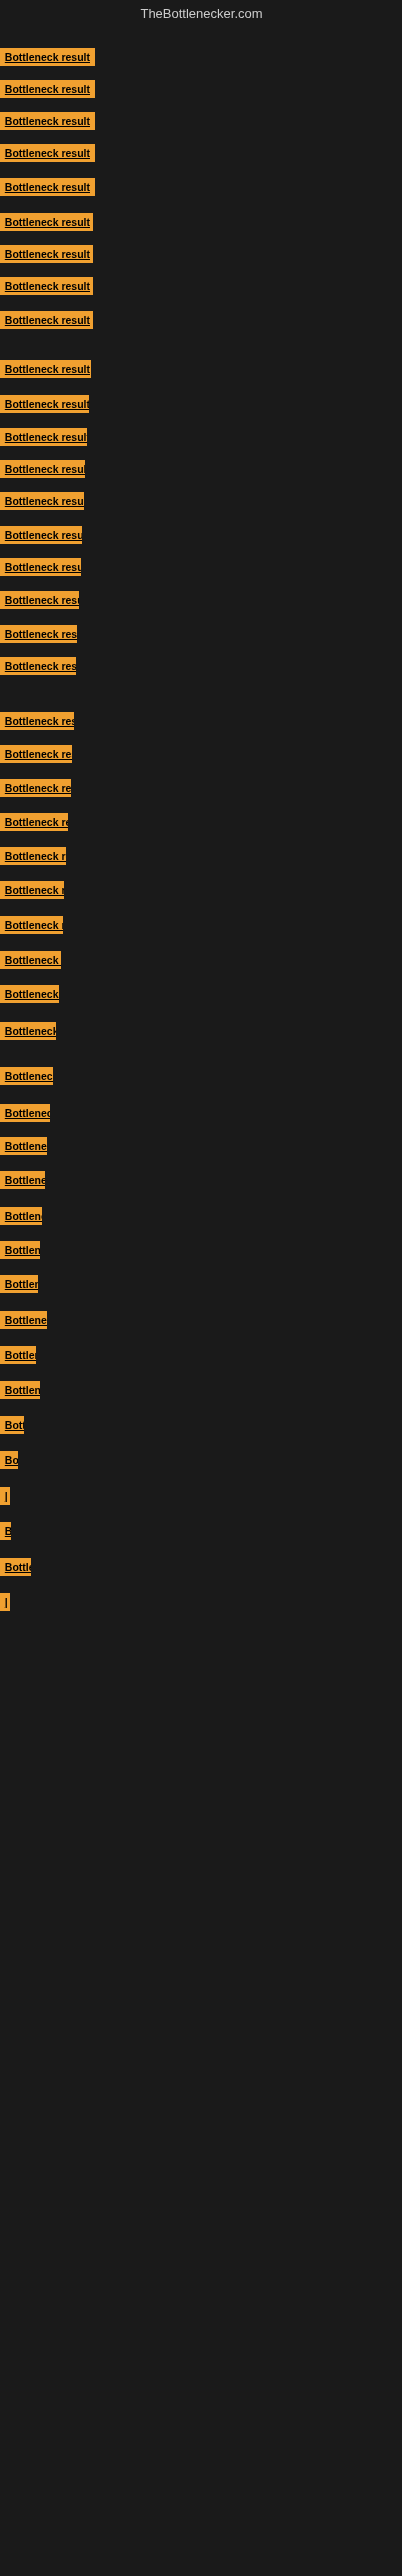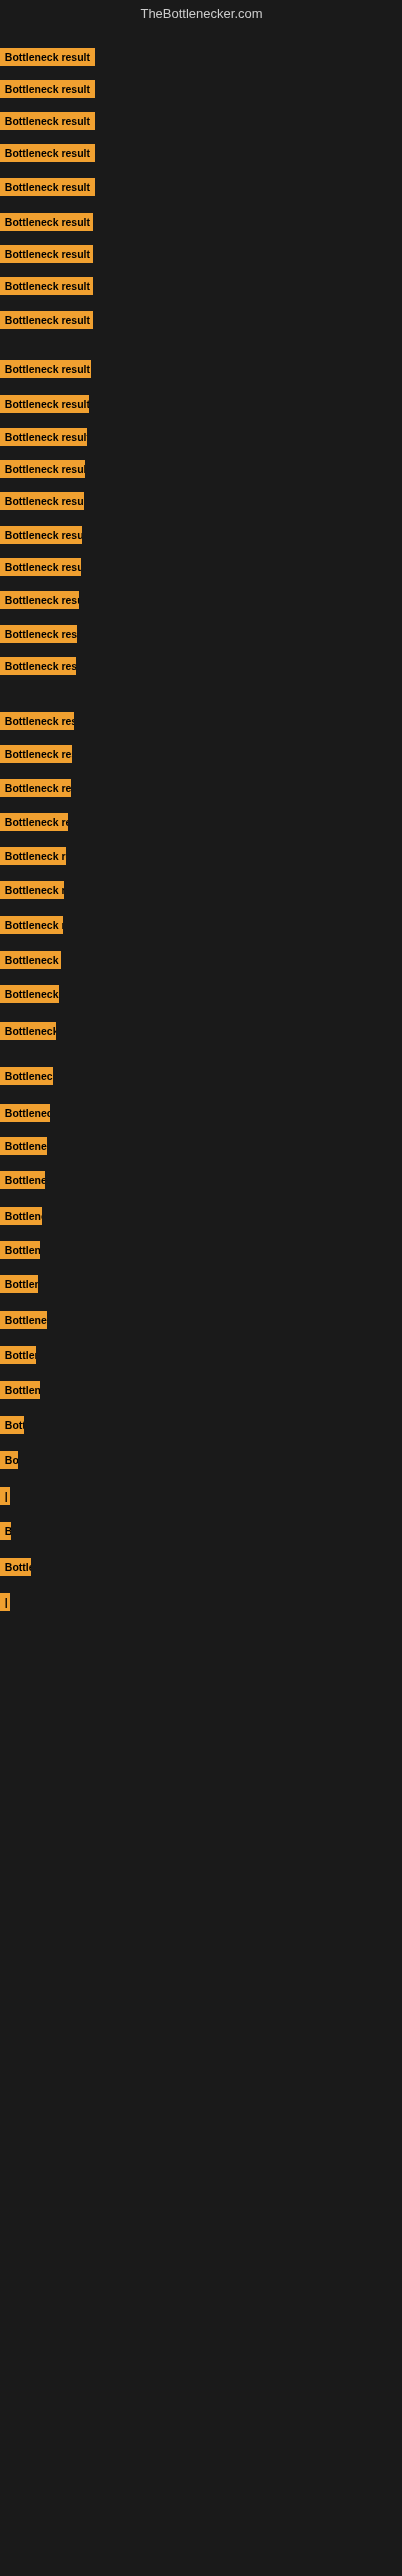--- a/index.html
+++ b/index.html
@@ -19,20 +19,21 @@
       color: #cccccc;
       font-size: 13px;
       padding: 6.4px 0 3.2px 0;
       background-color: #1a1a1a;
     }
     .bottleneck-item {
       display: flex;
       align-items: center;
       position: absolute;
       left: 0;
+      text-decoration: underline;
     }
     .bottleneck-label {
       background-color: #f0a030;
       color: #000000;
       font-size: 10.5px;
       font-weight: bold;
       padding: 3.2px 4.8px;
       white-space: nowrap;
       overflow: hidden;
     }

